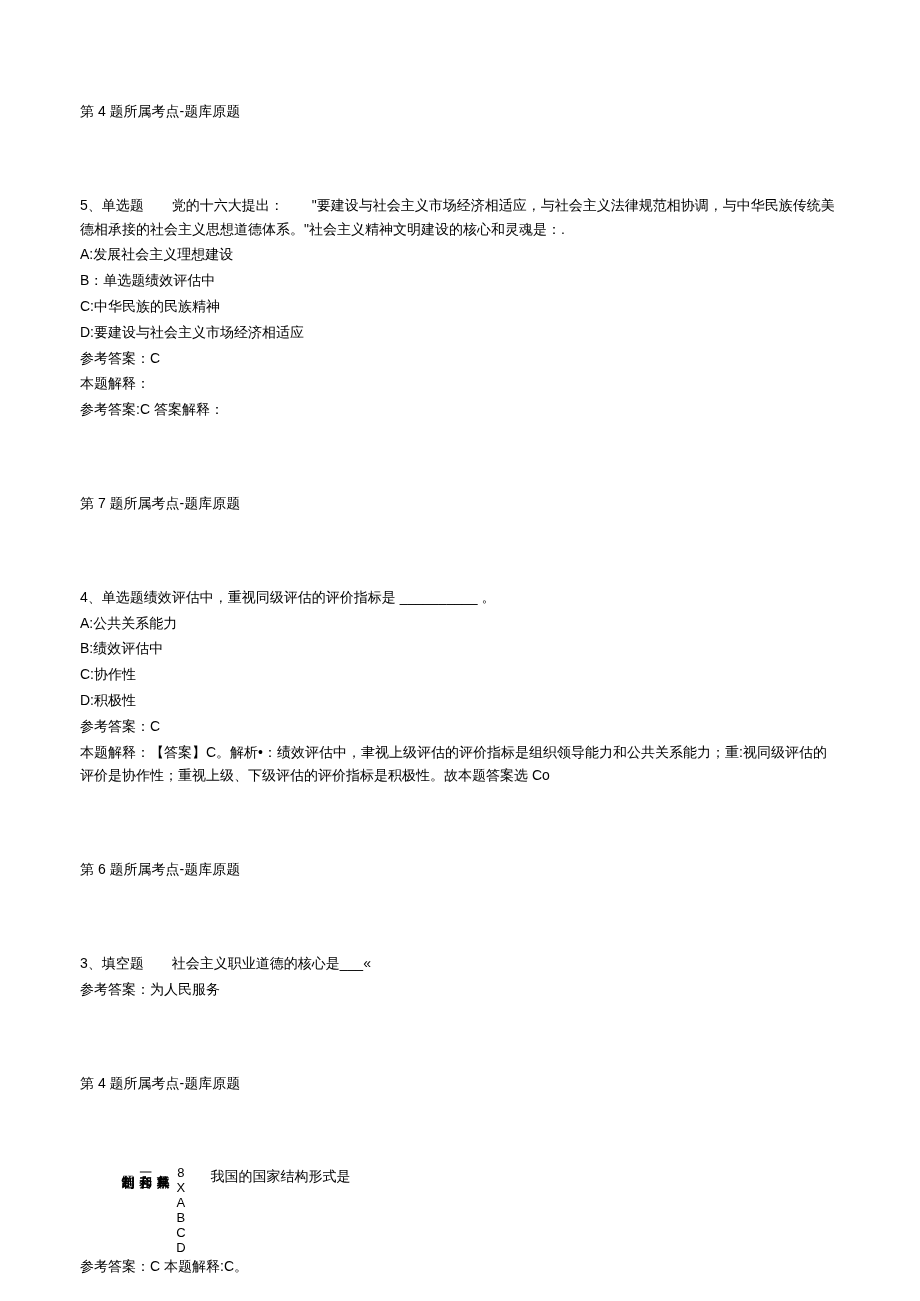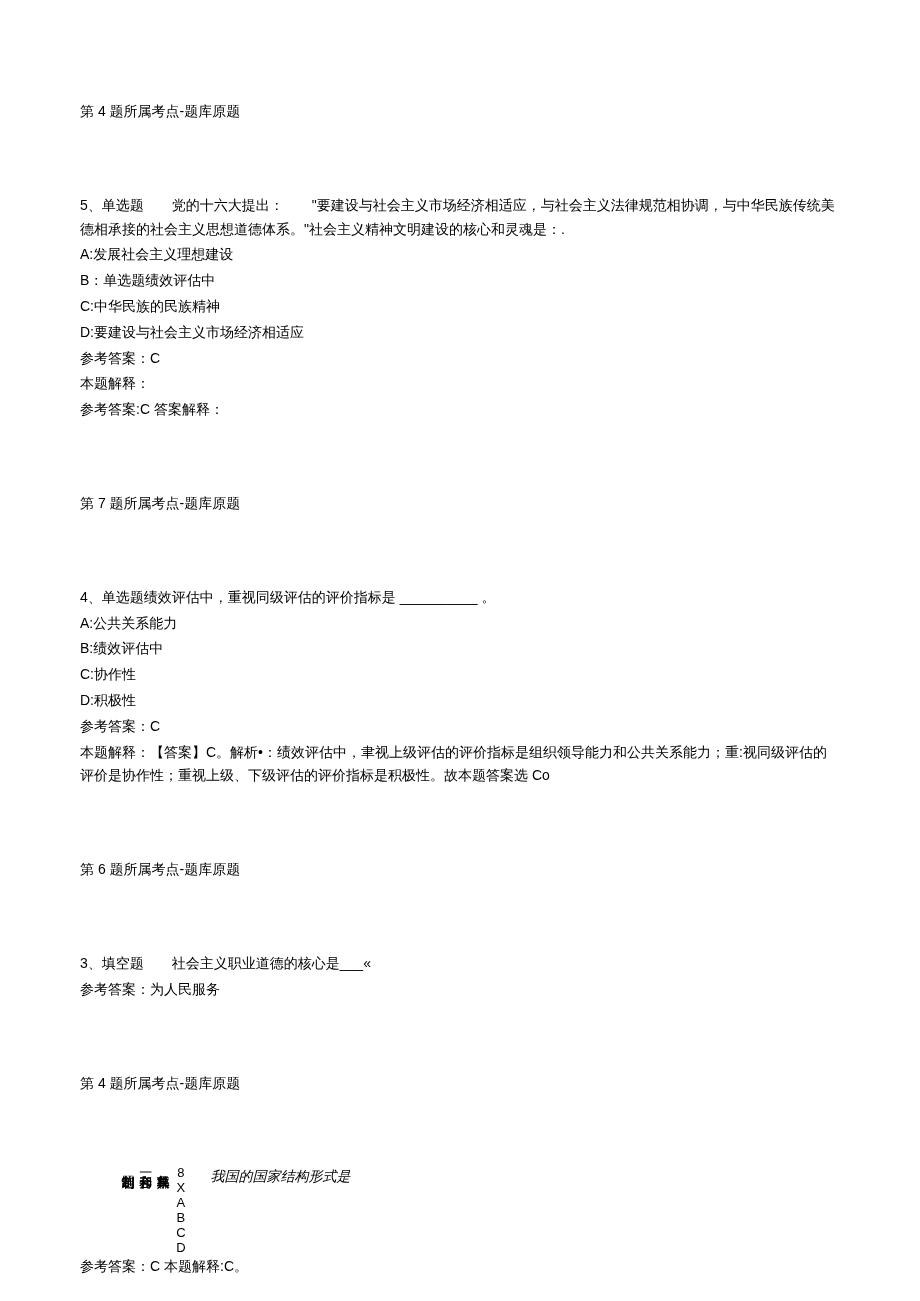--- a/index.html
+++ b/index.html
@@ -24,21 +24,20 @@
       text-orientation: upright;
       display: inline-block;
       margin-right: 2px;
       line-height: 1.2;
       font-size: 13px;
       letter-spacing: 0;
     }
     .vert-horiz-label {
       margin-left: 20px;
       padding-top: 0;
-      font-style: italic;
     }
   </style>
 </head>
 <body>
 
 <div class="para">第 4 题所属考点-题库原题</div>
 
 <div class="gap-large"></div>
 
 <div class="para">5、单选题　　党的十六大提出：　　"要建设与社会主义市场经济相适应，与社会主义法律规范相协调，与中华民族传统美德相承接的社会主义思想道德体系。"社会主义精神文明建设的核心和灵魂是：.</div>

